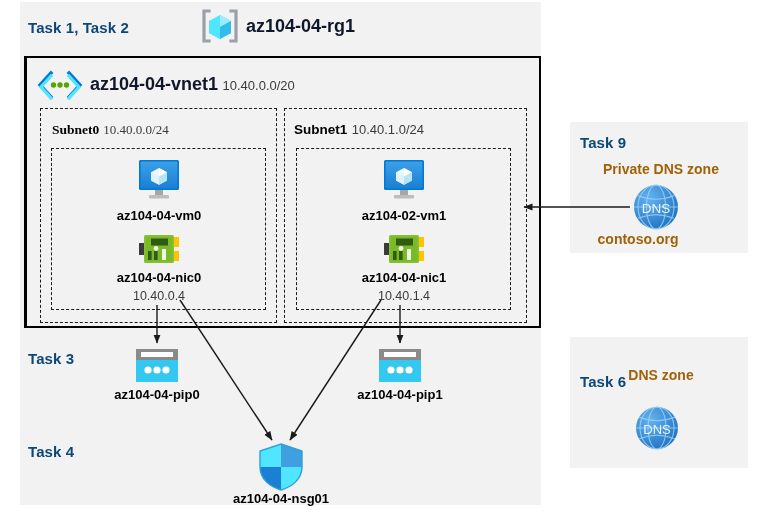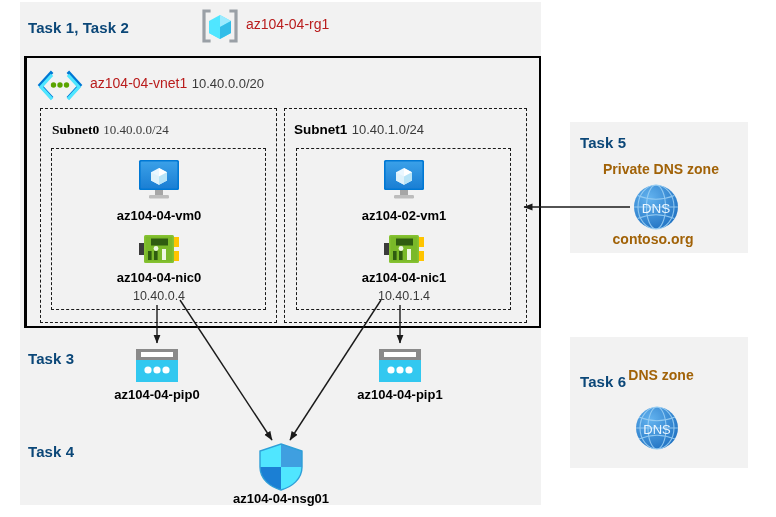--- a/index.html
+++ b/index.html
@@ -39,21 +39,21 @@
   
   .task-label{
     color:#0b4778;font-weight:bold;font-size:15px;letter-spacing:.1px;
     white-space:nowrap;
   }
   .res-name{
     color:#000000;font-weight:bold;font-size:13px;white-space:nowrap;
     text-align:center;
   }
   .res-name-lg{
-    color:#b91c1c;font-weight:normal;font-size:14px;white-space:nowrap;
+    color:#0f172a;font-weight:bold;font-size:18px;white-space:nowrap;
   }
   .cidr{color:#3a3a3a;font-weight:normal;font-size:13px;}
   .subnet-title{
     color:#000000;font-weight:bold;font-size:13.5px;white-space:nowrap;
   }
   .ipaddr{
     color:#3a3a3a;font-weight:normal;font-size:12.5px;text-align:center;
     white-space:nowrap;
   }
   .zone-title{
@@ -232,21 +232,21 @@
       <rect x="23" y="0" width="23" height="24" fill="#3f9fe0"></rect>
       <rect x="0" y="24" width="23" height="24" fill="#1b7fd4"></rect>
       <rect x="23" y="24" width="23" height="24" fill="#50e6ff"></rect>
     </g>
     <path d="M23 1 L44 8 L44 24 C44 36 34 44 23 47 C12 44 2 36 2 24 L2 8 Z" fill="none" stroke="#2f9fd8" stroke-width="1.4"></path>
   </svg>
 </div>
 <div class="abs res-name center" style="left:281px;top:491px;">az104-04-nsg01</div>
 
 <div class="abs task-panel task5-panel"></div>
-<div class="abs task-label" style="left:580px;top:134px;">Task 5</div>
+<div class="abs task-label" style="left:580px;top:134px;">Task 9</div>
 <div class="abs zone-title center" style="left:661px;top:161px;">Private DNS zone</div>
 
 <div class="abs" style="left:633px;top:184px;width:46px;height:46px;">
   <svg width="46" height="46" viewBox="0 0 46 46">
     <defs>
       <radialGradient id="dnsg5" cx="0.35" cy="0.3" r="0.8">
         <stop offset="0" stop-color="#63b3ef"></stop>
           <stop offset="1" stop-color="#1d6fc0"></stop>
       </radialGradient>
     </defs>
@@ -254,21 +254,21 @@
     <g fill="none" stroke="#9fd2f5" stroke-width="1.1" opacity=".85">
       <ellipse cx="23" cy="23" rx="9.5" ry="22"></ellipse>
       <ellipse cx="23" cy="23" rx="18" ry="22"></ellipse>
       <line x1="1" y1="23" x2="45" y2="23"></line>
       <path d="M4.5 11.5 Q23 19 41.5 11.5"></path>
       <path d="M4.5 34.5 Q23 27 41.5 34.5"></path>
     </g>
     <text x="23" y="28.5" text-anchor="middle" font-family="Liberation Sans, sans-serif" font-size="13.5" fill="#eaf6ff">DNS</text>
   </svg>
 </div>
-<div class="abs zone-title center" style="left:653px;top:231px;">contoso.org</div>
+<div class="abs zone-title center" style="left:638px;top:231px;">contoso.org</div>
 
 <div class="abs task-panel task6-panel"></div>
 <div class="abs task-label" style="left:580px;top:329px;margin-top:44px;">Task 6</div>
 <div class="abs zone-title center" style="left:661px;top:367px;">DNS zone</div>
 
 <div class="abs" style="left:635px;top:406px;width:44px;height:44px;">
   <svg width="44" height="44" viewBox="0 0 44 44">
     <defs>
       <radialGradient id="dnsg6" cx="0.35" cy="0.3" r="0.8">
         <stop offset="0" stop-color="#63b3ef"></stop>

